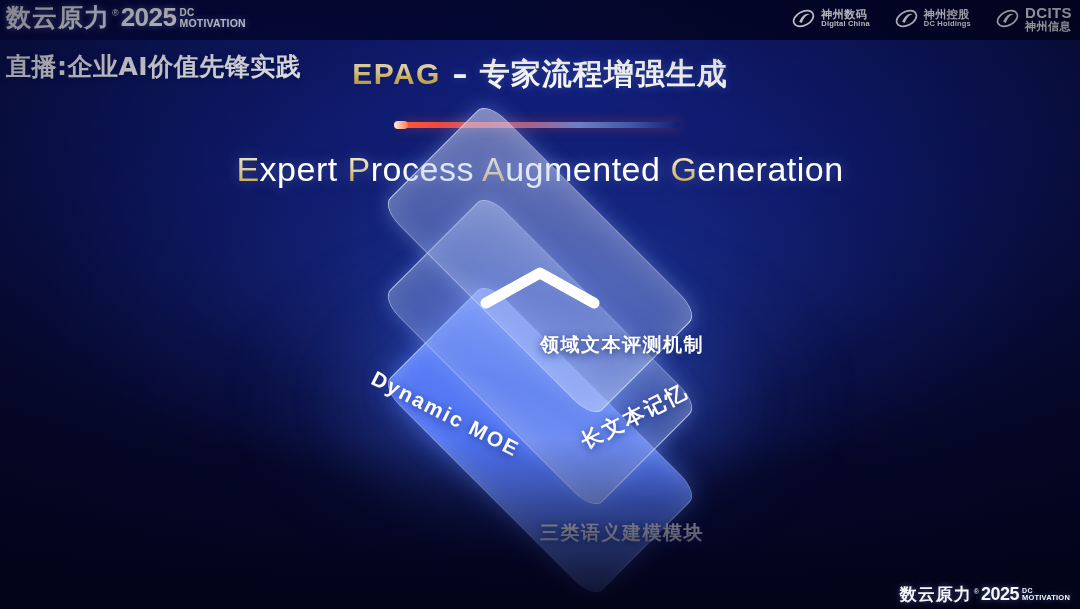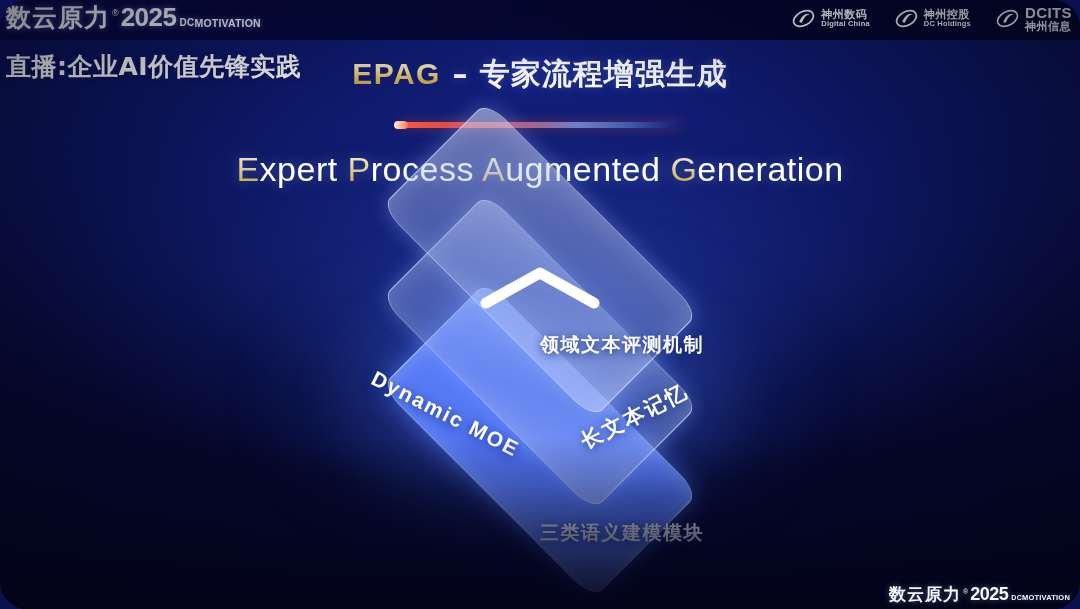--- a/index.html
+++ b/index.html
@@ -12,21 +12,20 @@
 
   
   .stage{
     position:absolute; inset:0;
     background:
       radial-gradient(ellipse 60% 45% at 50% 46%, rgba(40,70,190,0.55) 0%, rgba(20,35,120,0.18) 55%, rgba(0,0,0,0) 78%),
       radial-gradient(ellipse 90% 70% at 50% 10%, #122080 0%, #0d1763 40%, #080d3e 75%, #05072a 100%),
       linear-gradient(180deg,#0e1a72 0%,#0c1463 28%,#0a0f4e 55%,#070a35 80%,#04062050 100%),
       #05082c;
     overflow:hidden;
-    border-radius:27px;
   }
   .vignette{
     position:absolute; inset:0; pointer-events:none;
     background:
       radial-gradient(ellipse 75% 70% at 50% 48%, rgba(0,0,0,0) 45%, rgba(2,3,20,0.55) 100%);
   }
   .bottom-fade{
     position:absolute; left:0; right:0; bottom:0; height:170px; pointer-events:none;
     background:linear-gradient(180deg, rgba(4,6,34,0) 0%, rgba(4,6,34,0.55) 55%, rgba(3,4,26,0.92) 100%);
   }
@@ -45,21 +44,21 @@
   .bl-cn{
     font-size:25px; font-weight:700; letter-spacing:1px; line-height:1;
     font-family:"DejaVu Sans","Liberation Sans",sans-serif;
   }
   .bl-reg{ font-size:9px; vertical-align:super; line-height:1; margin-bottom:12px;}
   .bl-year{
     font-size:26px; font-weight:700; letter-spacing:-0.5px; line-height:1;
     font-family:"Liberation Sans",sans-serif;
     text-align:center;
   }
-  .bl-sub{ display:flex; flex-direction:row; line-height:1.02; margin-bottom:1px; margin-left:1px;}
+  .bl-sub{ display:flex; flex-direction:column; line-height:1.02; margin-bottom:1px; margin-left:1px;}
   .bl-sub .s1{ font-size:10px; font-weight:700; letter-spacing:0.3px;}
   .bl-sub .s2{ font-size:10.5px; font-weight:700; letter-spacing:0.2px;}
 
   .live-title{
     position:absolute; left:6px; top:50px;
     font-size:25px; font-weight:700; color:#ffffff; letter-spacing:0.5px;
     font-family:"DejaVu Sans","Liberation Sans",sans-serif;
     text-shadow:0 1px 5px rgba(10,20,80,0.9);
     white-space:nowrap;
   }

